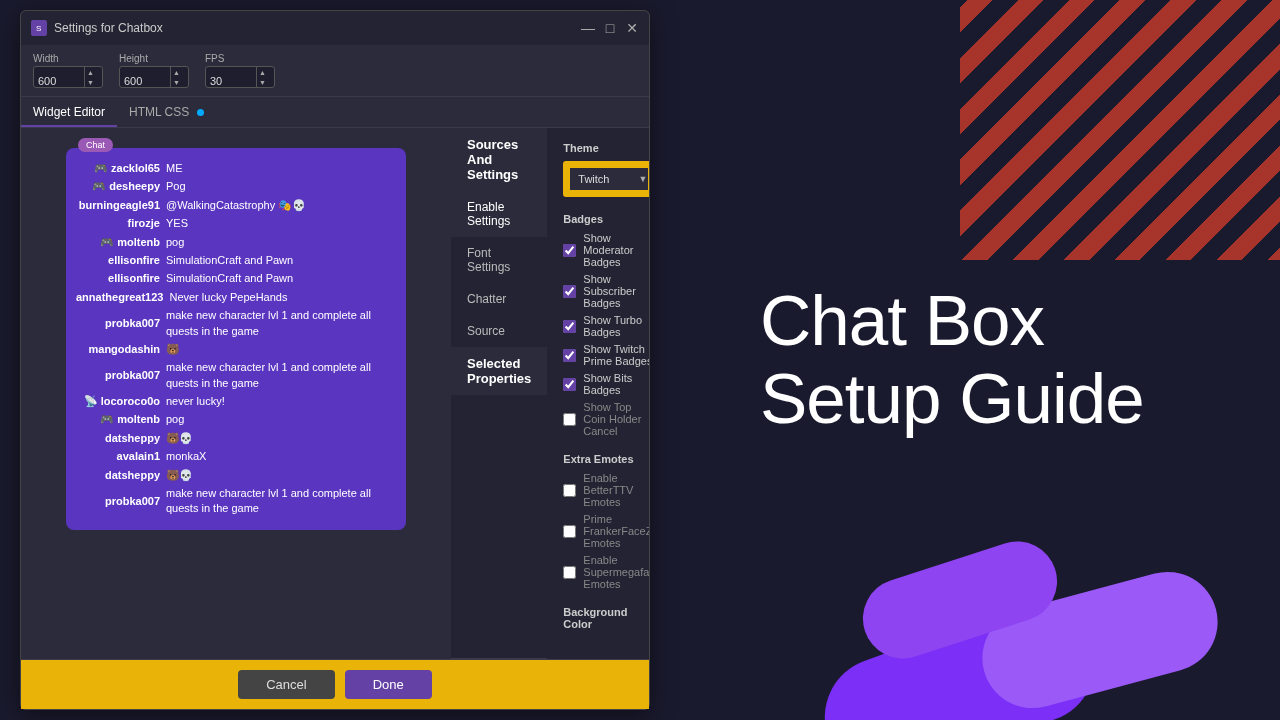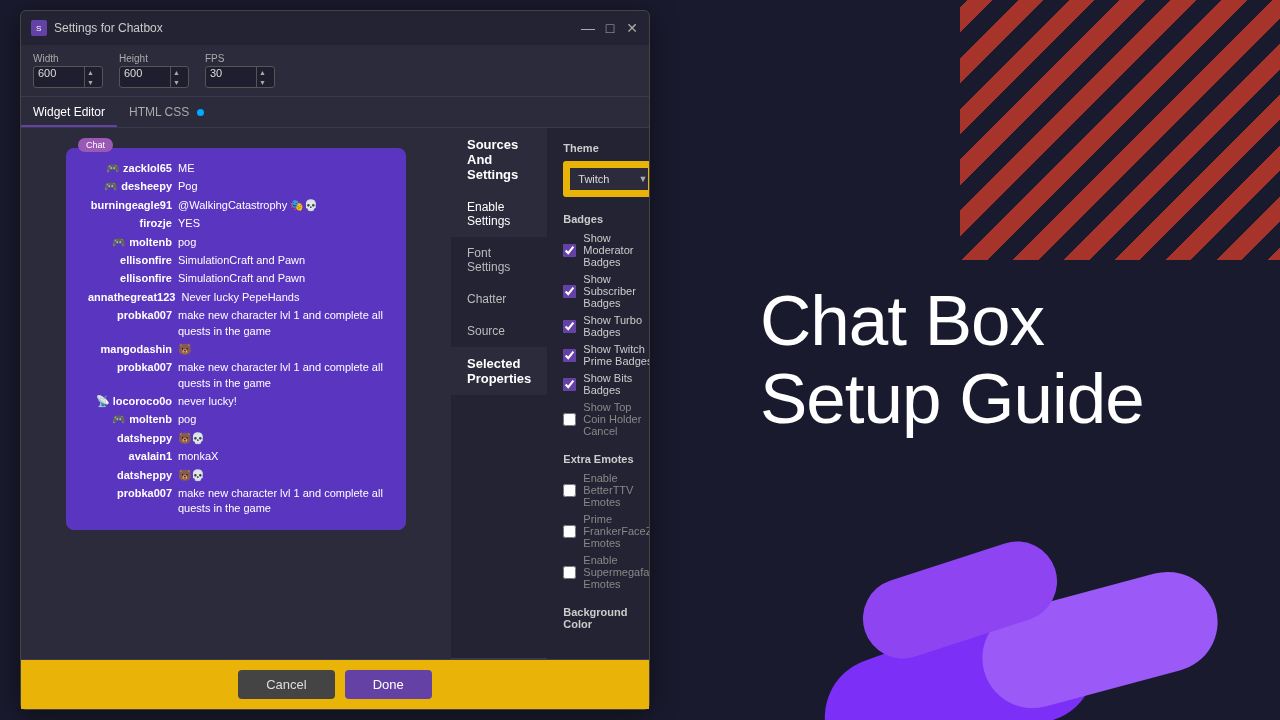--- a/index.html
+++ b/index.html
@@ -148,21 +148,21 @@
       display: flex;
       flex-direction: column;
       gap: 2px;
     }
     .toolbar-label {
       color: #aaa;
       font-size: 10px;
     }
     .toolbar-input-wrap {
       display: flex;
-      align-items: flex-start;
+      align-items: flex-end;
       background: #1e1e2e;
       border: 1px solid #555;
       border-radius: 3px;
       height: 22px;
       width: 70px;
     }
     .toolbar-input {
       background: none;
       border: none;
       color: #ddd;
@@ -248,22 +248,22 @@
       top: -10px;
       left: 12px;
       background: #9b59b6;
       color: white;
       font-size: 9px;
       padding: 2px 8px;
       border-radius: 10px;
     }
     .chat-message {
       display: flex;
-      align-items: flex-start;
-      margin: 3px 12px;
+      align-items: center;
+      margin: 3px 0;
       font-size: 11px;
       line-height: 1.4;
     }
     .chat-user {
       color: #fff;
       font-weight: 600;
       white-space: nowrap;
       min-width: 90px;
       text-align: right;
       padding-right: 6px;

